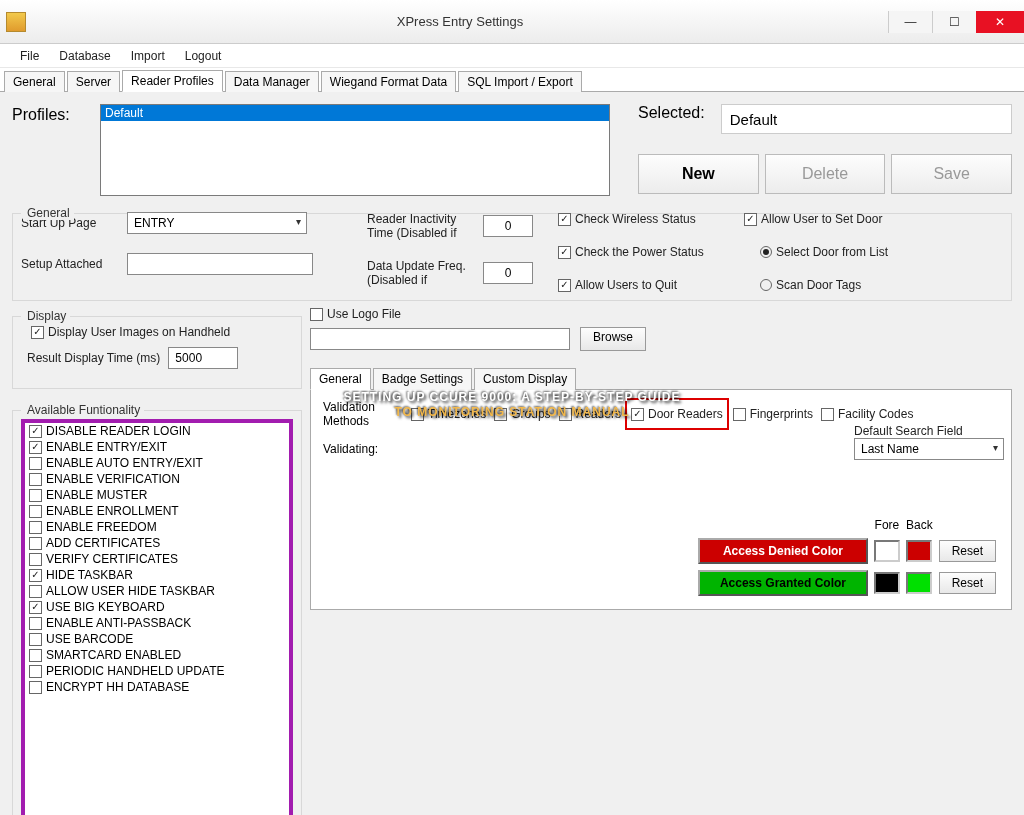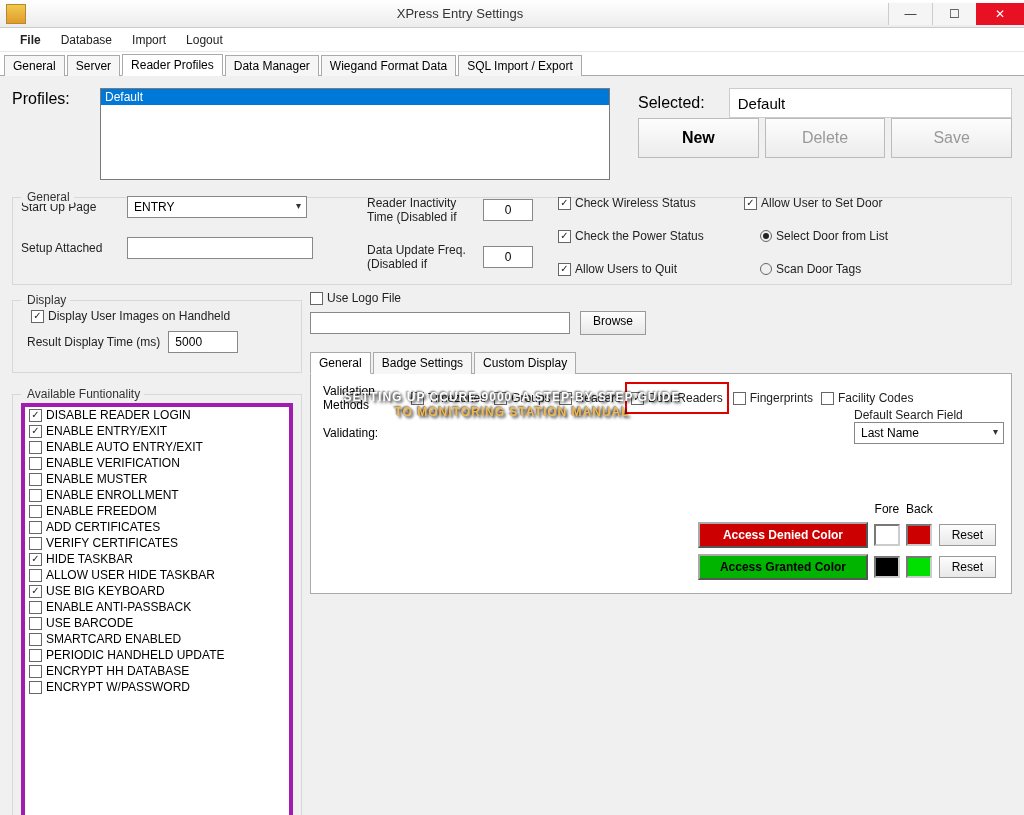--- a/index.html
+++ b/index.html
@@ -1,45 +1,45 @@
 <!DOCTYPE html>
 <html><head>
 <meta charset="utf-8">
 <style>
 * { box-sizing: border-box; font-family: "Segoe UI", Tahoma, sans-serif; font-size: 12px; }
 body { margin: 0; background: #fff; width: 1024px; height: 815px; overflow: hidden; position: relative; }
 
 
-.titlebar { height: 28px; background: linear-gradient(#fff,#ececec); display: flex; align-items: center; border-bottom: 1px solid #ccc; }
+.titlebar { height: 44px; background: linear-gradient(#fff,#ececec); display: flex; align-items: center; border-bottom: 1px solid #ccc; }
 .titlebar-icon { width: 20px; height: 20px; margin: 0 6px; background: linear-gradient(#f2c94c,#e09b2d); border: 1px solid #b58a2e; display:inline-block; }
 .titlebar-title { flex: 1; text-align: center; font-size: 13px; color: #333; }
 .win-btns { display: flex; }
 .win-btn { width: 44px; height: 22px; display:flex; align-items:center; justify-content:center; border-left:1px solid #ccc; background:#f5f5f5; color:#333; }
 .win-btn.close { background:#e81123; color:#fff; border:none; width:48px; }
 .win-btn svg, .win-btn span { pointer-events:none; }
 
 
 .menubar { height:24px; display:flex; align-items:center; padding:0 6px; background:#fff; border-bottom:1px solid #e8e8e8; gap:0; }
 .menu-item { padding:3px 10px; color:#222; }
-.menubar .menu-item:first-child { padding-left:14px;font-weight:bold; }
+.menubar .menu-item:first-child { padding-left:14px; }
 
 
 .tabstrip { display:flex; align-items:flex-end; padding:2px 4px 0 4px; border-bottom:1px solid #aaa; background:#fff; height:24px; }
 .tab { padding:3px 8px; border:1px solid #aaa; border-bottom:none; margin-right:2px; background:#f6f6f6; font-size:12px; position:relative; top:1px; }
 .tab.active { background:#fff; font-weight:normal; border-bottom:1px solid #fff; top:1px; z-index:2; }
 
 .content { padding:4px 12px 12px 12px; background:#f0f0f0; height:calc(815px - 28px - 24px - 24px); position:relative; }
 
 
 .profiles-row { display:flex; align-items:flex-start; gap:8px; margin:8px 0 10px 0; }
 .profiles-label { font-size:16px; padding-top:2px; width:80px; }
 .profiles-list { width:510px; height:92px; background:#fff; border:1px solid #7a7a7a; overflow:auto; }
 .profiles-list .item { background:#0078d7; color:#fff; padding:1px 4px; }
 .selected-block { margin-left:20px; flex:1; }
-.selected-row { display:flex; align-items:center; gap:24px; margin-bottom:0; }
+.selected-row { display:flex; align-items:flex-start; gap:16px; margin-bottom:20px; }
 .selected-label { font-size:16px; }
 .selected-input { flex:1; height:30px; border:1px solid #ccc; padding:4px 8px; font-size:15px; background:#fff; }
 .btn-row { display:flex; gap:6px; }
 .big-btn { flex:1; height:40px; border:1px solid #bbb; background:linear-gradient(#fdfdfd,#ececec); font-size:16px; display:flex; align-items:center; justify-content:center; }
 .big-btn.primary { font-weight:bold; }
 .big-btn.disabled { color:#999; }
 
 
 .groupbox { border:1px solid #d8d8d8; margin:4px 0; position:relative; padding:8px; background:#f0f0f0; }
 .groupbox > .legend, fieldset.groupbox > legend { position:relative; top:-14px; left:2px; background:#f0f0f0; padding:0 4px; font-size:12px; color:#333; display:inline-block; }
@@ -294,24 +294,20 @@
               <span>SMARTCARD ENABLED</span>
             </div>
             <div class="flist-item">
               <span class="chk"></span>
               <span>PERIODIC HANDHELD UPDATE</span>
             </div>
             <div class="flist-item">
               <span class="chk"></span>
               <span>ENCRYPT HH DATABASE</span>
             </div>
-            <div class="flist-item">
-              <span class="chk"></span>
-              <span>ENCRYPT W/PASSWORD</span>
-            </div>
           </div>
       </fieldset>
     </div>
 
     <div class="right-stack">
       <div class="logo-row" style="margin-top:2px;">
         <div class="chk-row">
             <span class="chk"></span>
             <span class="label">Use Logo File</span>
           </div>

